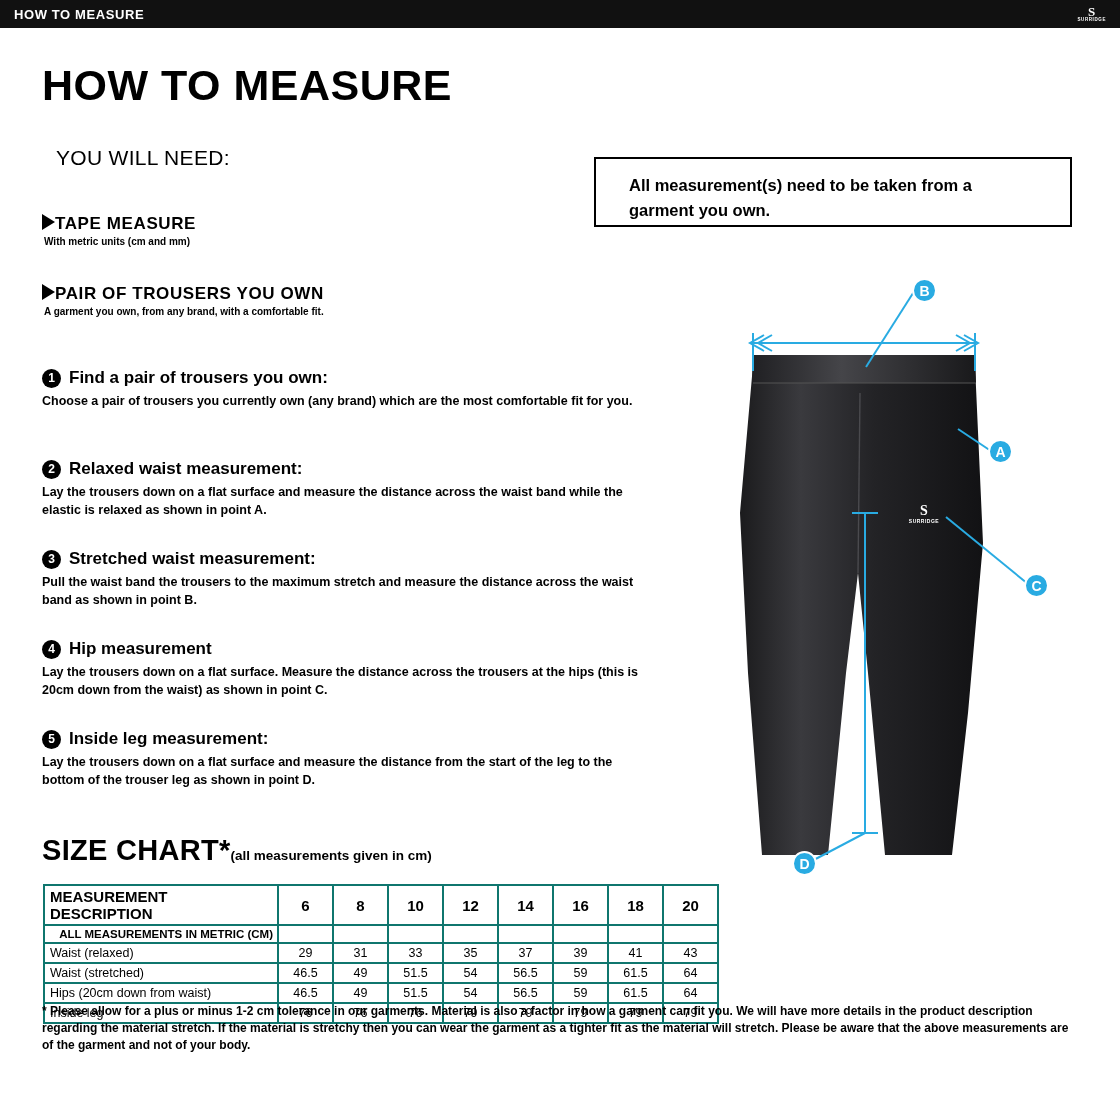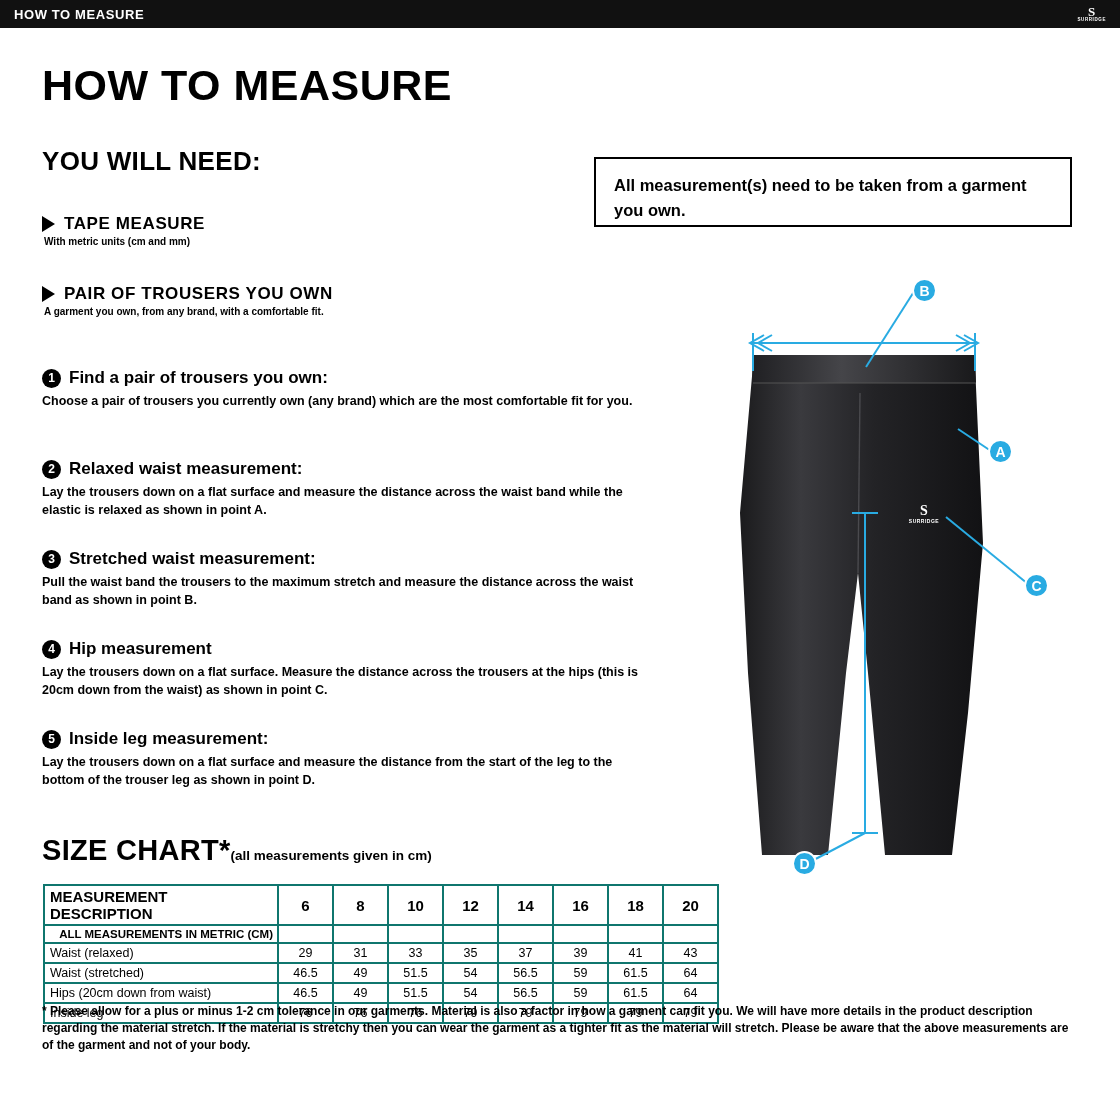--- a/index.html
+++ b/index.html
@@ -44,28 +44,28 @@
 
   
   .page { position: absolute; top: 28px; left: 0; width: 1120px; height: 1092px; }
 
   .h1 {
     position: absolute; left: 42px; top: 34px;
     font-size: 43px; font-weight: bold; letter-spacing: 0.5px;
     line-height: 46px;
   }
   .h2 {
-    position: absolute; left: 42px; top: 118px;
-    font-size: 26px; font-weight: bold; letter-spacing: 0.3px;
+    position: absolute; left: 56px; top: 118px;
+    font-size: 21px; font-weight: normal; letter-spacing: 0.3px;
   }
 
   .need-item { position: absolute; left: 42px; }
   .need-title {
     font-size: 17px; font-weight: bold; letter-spacing: 0.6px;
-    display: flex; align-items: center; gap: 9px;
+    display: flex; align-items: flex-start; 
   }
   .tri {
     width: 0; height: 0;
     border-left: 13px solid #000;
     border-top: 8px solid transparent;
     border-bottom: 8px solid transparent;
     display: inline-block;
   }
   .need-sub {
     font-size: 10px; font-weight: bold; margin-top: 2px; padding-left: 2px;
@@ -87,21 +87,21 @@
   .step-body {
     font-size: 12.5px; font-weight: bold; line-height: 18px;
     margin-top: 4px;
   }
 
   
   .notebox {
     position: absolute; left: 594px; top: 129px;
     width: 478px; height: 70px;
     border: 2px solid #000;
-    padding: 14px 18px;
+    padding: 14px 33px;
     font-size: 16.5px; font-weight: bold; line-height: 25px;
   }
 
   
   .chart-title {
     position: absolute; left: 42px; top: 806px;
     font-size: 29px; font-weight: bold; letter-spacing: 0.3px;
   }
   .chart-title .star { font-size: 29px; }
   .chart-note {

